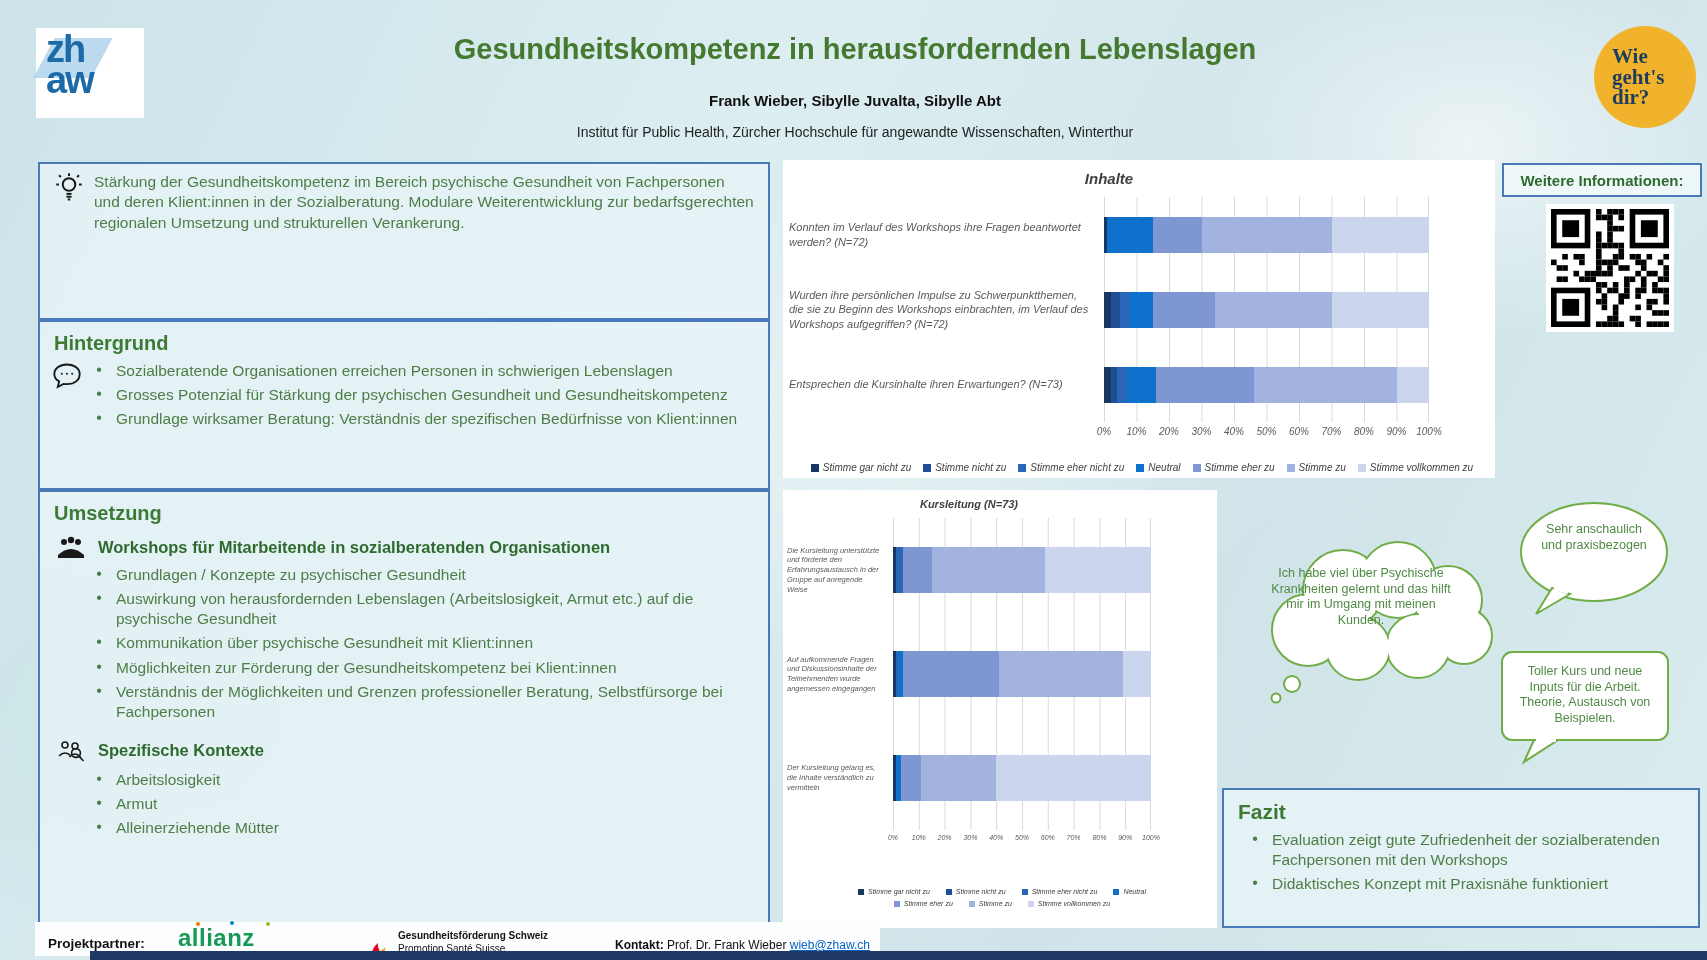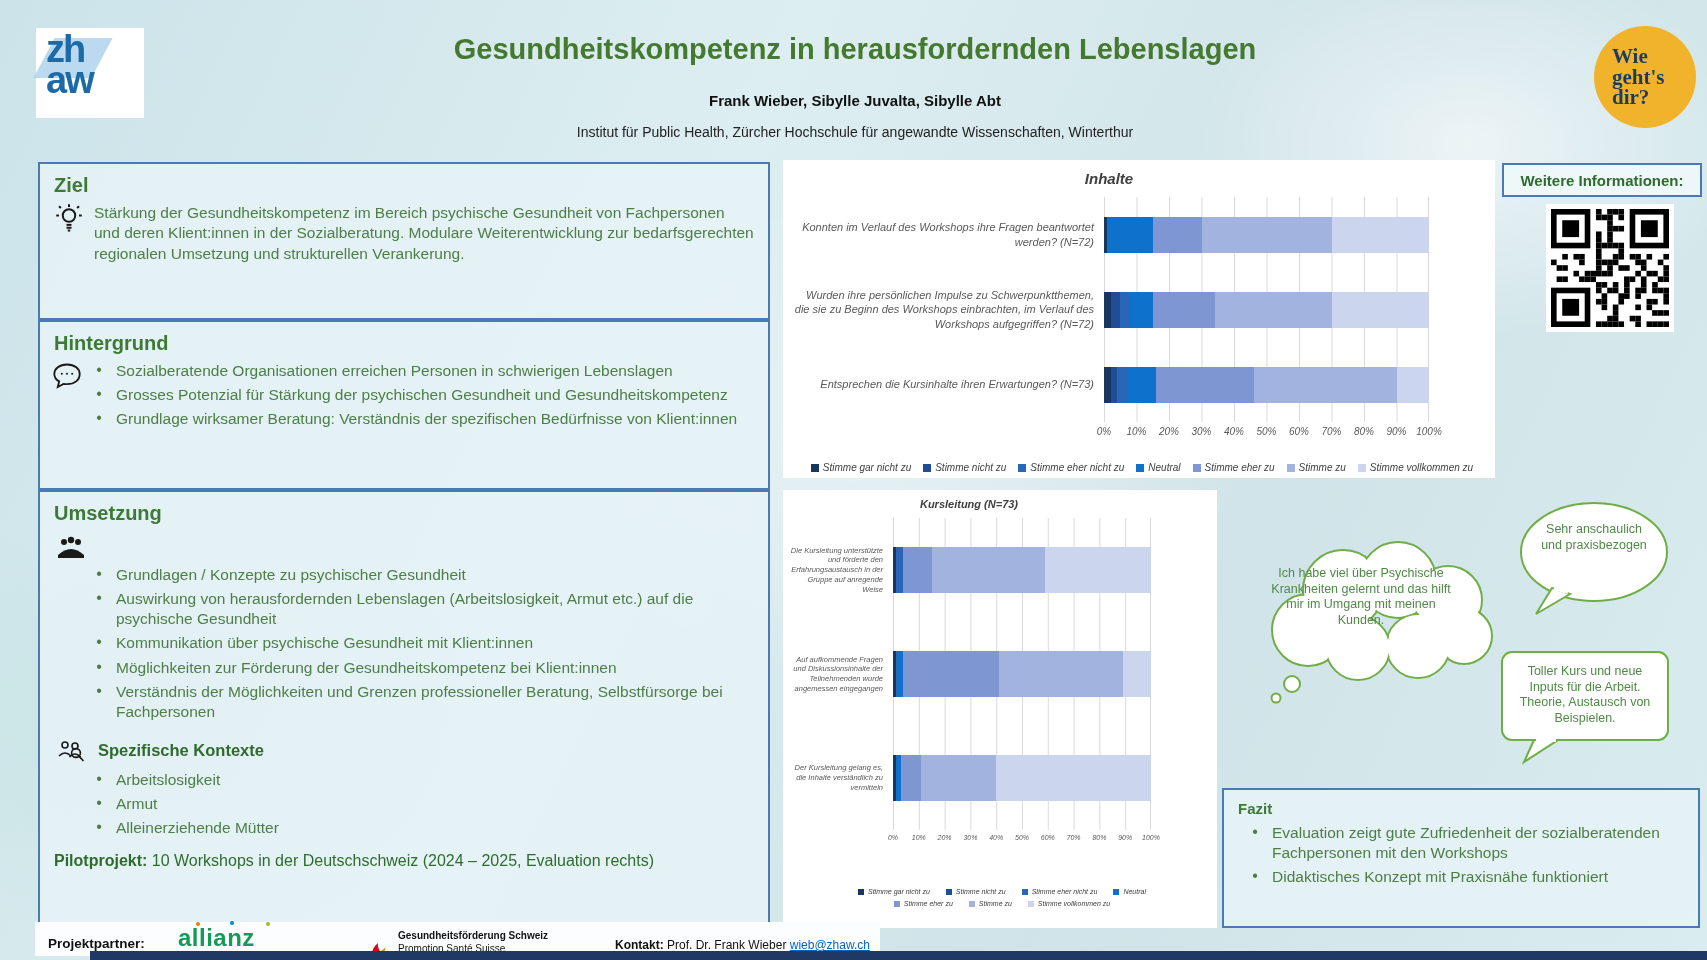--- a/index.html
+++ b/index.html
@@ -29,41 +29,41 @@
   .li .t{color:#4e7e48;font-size:15.5px;line-height:1.3;}
   .subhead{display:flex;align-items:center;gap:12px;margin:10px 0 6px 2px;}
   .subhead .st{color:#2f6b2f;font-weight:bold;font-size:16.5px;}
   .icon{display:inline-flex;flex:0 0 auto;}
   .pilot{margin-top:14px;color:#2f6b2f;font-size:16px;}
   .pilot .b{font-weight:bold;}
   
   .card{background:#fff;box-sizing:border-box;font-style:italic;}
   .c-title{text-align:center;font-weight:bold;color:#404040;}
   .c-row{display:flex;align-items:center;}
-  .c-lab{color:#595959;text-align:right;padding-right:10px;box-sizing:border-box;line-height:1.3;}
+  .c-lab{color:#595959;padding-right:10px;box-sizing:border-box;line-height:1.3;}
   .c-track{height:100%;display:flex;align-items:center;
      background-image:linear-gradient(to right,#d9d9d9 1px,transparent 1px);
      background-size:10.001% 100%;box-shadow:inset -1px 0 0 #d9d9d9;}
   .c-bar{display:flex;width:100%;}
   .c-seg{height:100%;}
   .c-axisrow{display:flex;}
   .c-axis{position:relative;}
   .c-tick{position:absolute;transform:translateX(-50%);top:4px;color:#595959;white-space:nowrap;}
   .c-legend{display:flex;flex-direction:column;align-items:center;gap:5px;}
   .c-lrow{display:flex;align-items:center;}
   .c-litem{display:flex;align-items:center;}
   .c-sw{display:inline-block;flex:0 0 auto;}
   .c-lt{color:#404040;white-space:nowrap;}
   
   .winfo{left:1502px;top:163px;width:200px;height:34px;border:2px solid #4a7ab5;background:rgba(240,248,250,.9);box-sizing:border-box;display:flex;align-items:center;justify-content:center;}
   .winfo span{color:#2f6b2f;font-weight:bold;font-size:15px;}
   .qrwrap{left:1546px;top:204px;width:128px;height:128px;background:#fff;padding:5px;box-sizing:border-box;}
   .bubble-text{position:absolute;color:#4f8a45;font-size:12.5px;line-height:1.25;text-align:center;}
   .fazit{left:1222px;top:788px;width:478px;height:140px;}
-  .fazit .h{font-size:15px;}
+  .fazit .h{font-size:21px;}
   
   .footer-strip{left:35px;top:922px;width:845px;height:34px;background:#fcfdfe;}
   .pp{left:48px;top:936px;font-size:13.5px;font-weight:bold;color:#111;}
   .allianz{left:178px;top:926px;width:120px;}
   .allianz .nm{color:#169a55;font-size:24px;font-weight:bold;letter-spacing:.5px;line-height:1;}
   .allianz .ln{height:1px;background:#169a55;margin:1px 0 2px 0;}
   .allianz .sb{color:#169a55;font-size:10.5px;}
   .dots span{position:absolute;width:4px;height:4px;border-radius:50%;}
   .gfch{left:368px;top:930px;display:flex;gap:8px;align-items:center;}
   .gfch .tl{font-size:10px;line-height:1.25;color:#111;}
@@ -85,21 +85,20 @@
   <div class="abs title">Gesundheitskompetenz in herausfordernden Lebenslagen</div>
   <div class="abs authors">Frank Wieber, Sibylle Juvalta, Sibylle Abt</div>
   <div class="abs affil">Institut für Public Health, Zürcher Hochschule für angewandte Wissenschaften, Winterthur</div>
   <div class="abs badge">
     <span>Wie</span>
     <span>geht's</span>
     <span>dir?</span>
   </div>
 
   <div class="abs box" style="left:38px;top:162px;width:732px;height:158px;">
-    <div class="h">Ziel</div>
     <div style="display:flex;gap:10px;">
       <span class="icon">
         <svg width="30" height="30" viewBox="0 0 24 24" fill="none" stroke="#1a1a1a" stroke-width="1.6">
           <circle cx="12" cy="10" r="5"></circle>
             <line x1="12" y1="1" x2="12" y2="3.2"></line>
             <line x1="4" y1="10" x2="1.8" y2="10"></line>
             <line x1="22.2" y1="10" x2="20" y2="10"></line>
             <line x1="5.5" y1="4" x2="4" y2="2.6"></line>
             <line x1="18.5" y1="4" x2="20" y2="2.6"></line>
             <line x1="10" y1="17.5" x2="14" y2="17.5"></line>
@@ -141,20 +140,21 @@
     <div class="h">Umsetzung</div>
     <div class="subhead">
       <span class="icon">
         <svg width="30" height="24" viewBox="0 0 30 24" fill="#1a1a1a">
           <circle cx="8" cy="7" r="3"></circle>
             <circle cx="15" cy="5" r="3.2"></circle>
             <circle cx="22" cy="7" r="3"></circle>
           <path d="M2 20 q13-12 26 0 l0 3 -26 0 z"></path>
         </svg>
       </span>
+      <span class="st">Workshops für Mitarbeitende in sozialberatenden Organisationen</span>
     </div>
     <div style="margin-left:28px;">
         <div class="li">
           <span class="blt">•</span>
           <span class="t">Grundlagen / Konzepte zu psychischer Gesundheit</span>
         </div>
         <div class="li">
           <span class="blt">•</span>
           <span class="t">Auswirkung von herausfordernden Lebenslagen (Arbeitslosigkeit, Armut etc.) auf die psychische Gesundheit</span>
         </div>
@@ -191,24 +191,20 @@
         </div>
         <div class="li">
           <span class="blt">•</span>
           <span class="t">Armut</span>
         </div>
         <div class="li">
           <span class="blt">•</span>
           <span class="t">Alleinerziehende Mütter</span>
         </div>
       </div>
-    <div class="pilot">
-      <span class="b">Pilotprojekt:</span>
-      <span>10 Workshops in der Deutschschweiz (2024 – 2025, Evaluation rechts)</span>
-    </div>
   </div>
 
   <div class="abs card" style="left:783px;top:160px;width:712px;height:318px;padding:10px 0 0 6px;">
     <div class="c-title" style="font-size:15px;width:640px;margin-bottom:10px;">Inhalte</div>
     <div id="chart0">
         <div class="c-rows">
           <div class="c-row" style="height: 75px;">
             <div class="c-lab" style="width: 315px; font-size: 11px;">Konnten im Verlauf des Workshops ihre Fragen beantwortet werden? (N=72)</div>
             <div class="c-track" style="width: 325px; height: 75px;">
               <div class="c-bar" style="height: 36px;">

